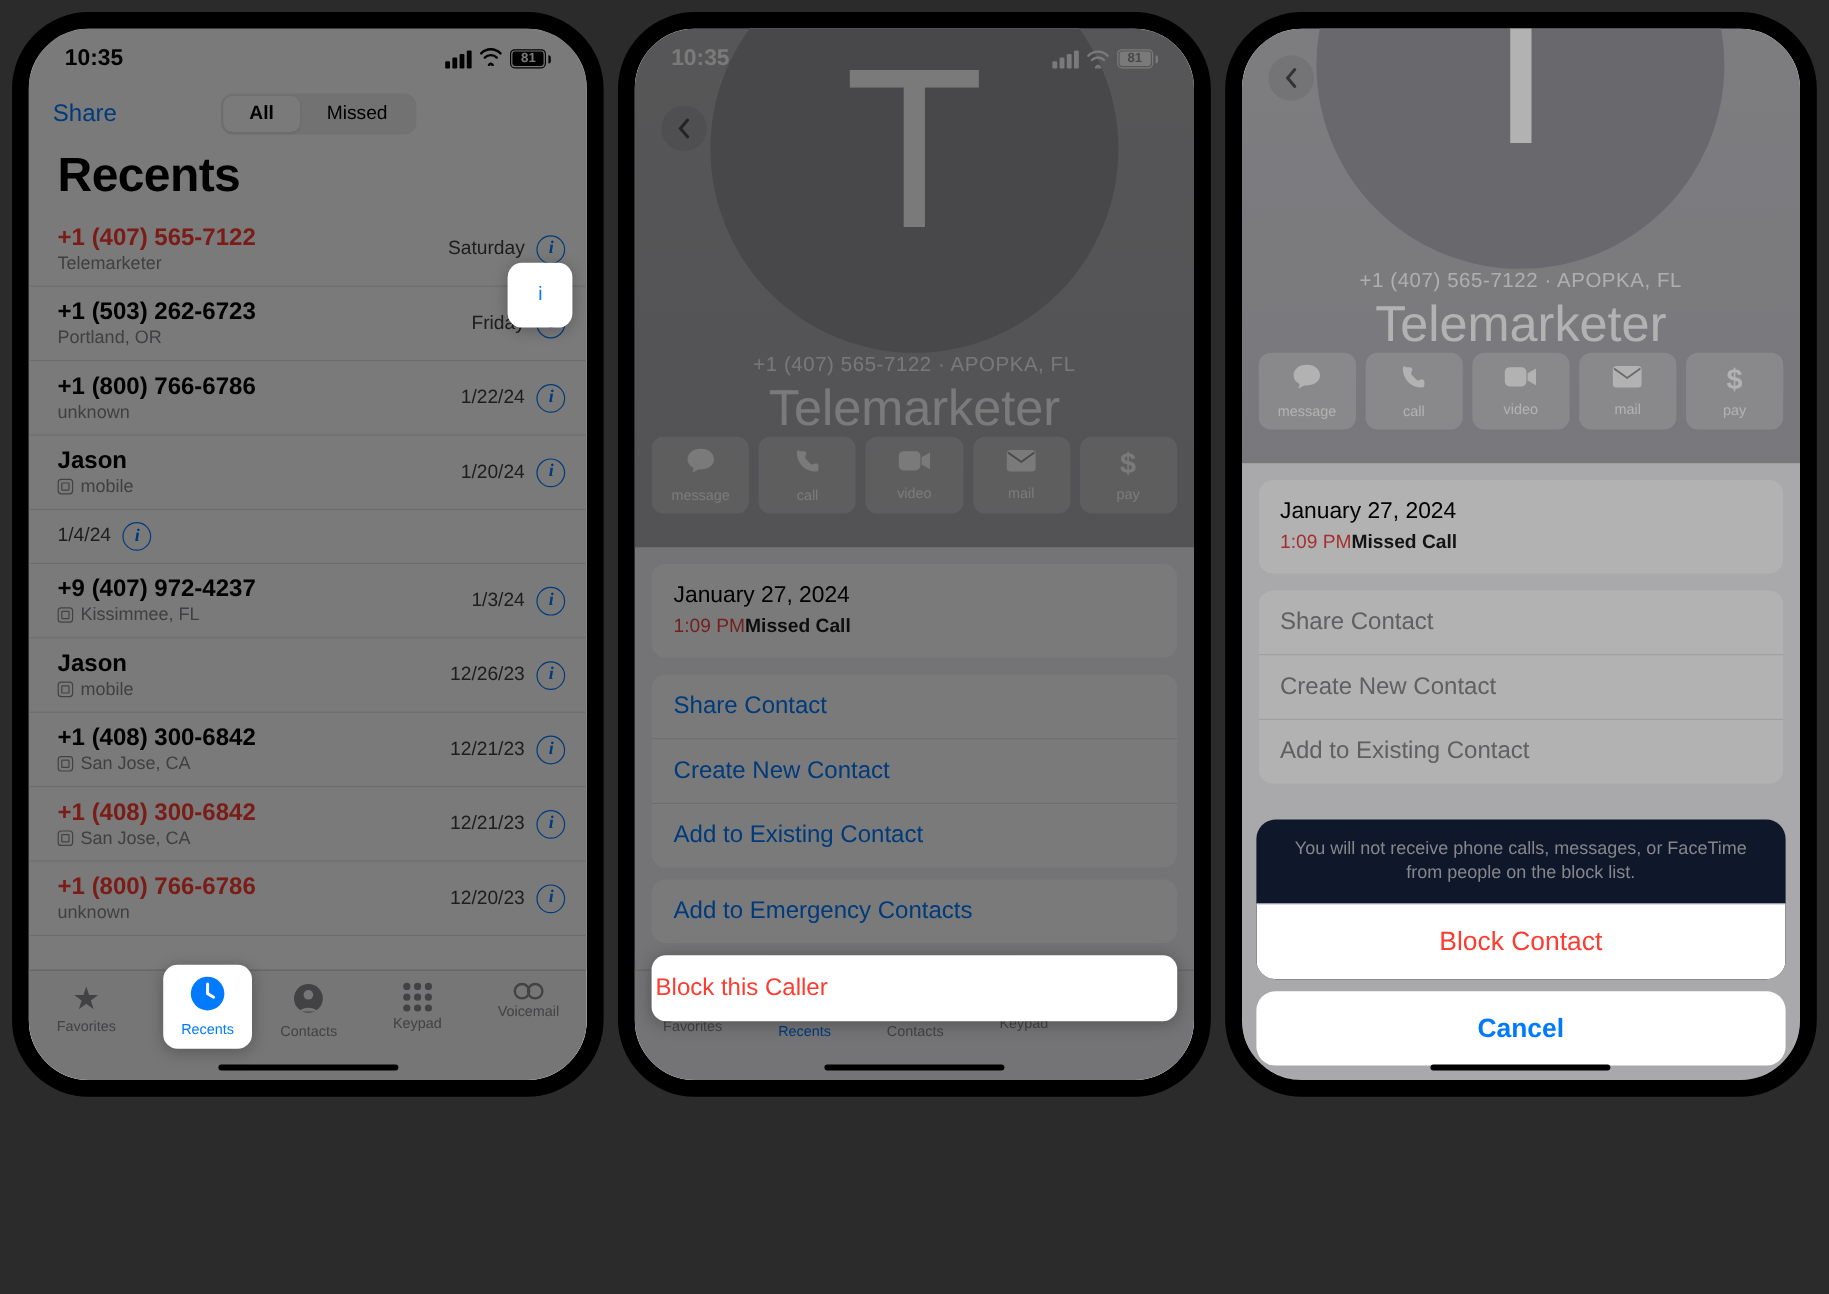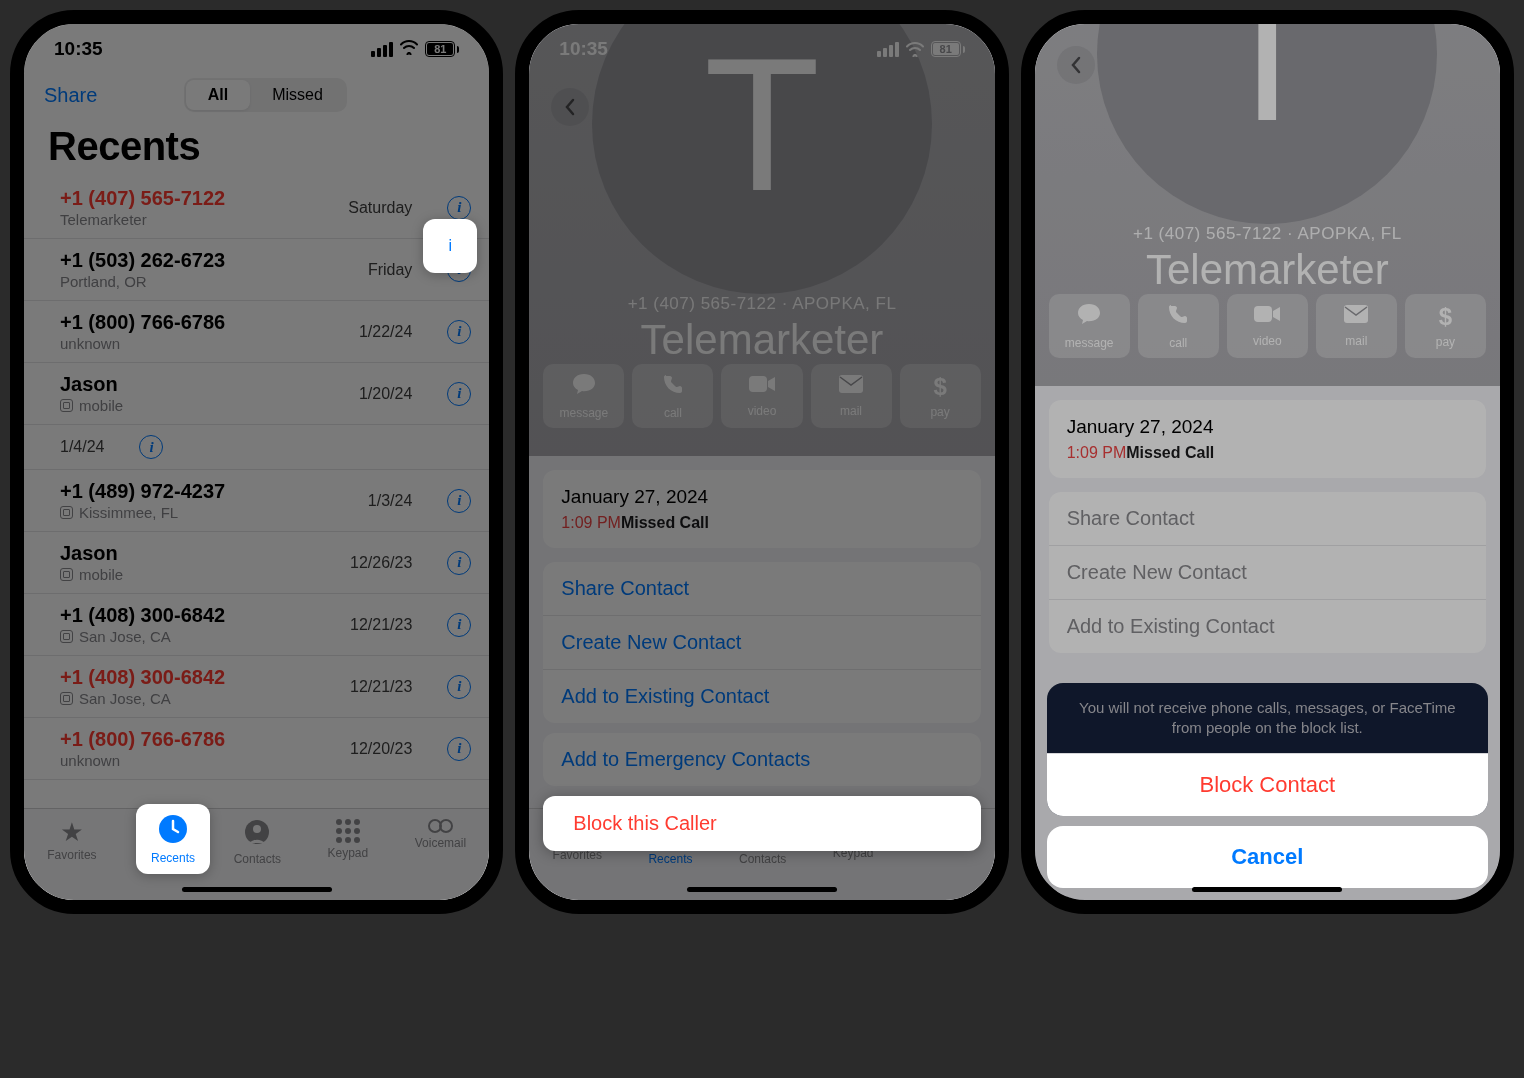--- a/index.html
+++ b/index.html
@@ -20,21 +20,21 @@
   .batt .tip { width:2px; height:7px; background:#000; border-radius:0 2px 2px 0;}
 
   
   .navrow { display:flex; align-items:center; justify-content:space-between; padding:4px 20px 6px; }
   .edit { color:#007aff; font-size:20px; }
   .seg { display:flex; background:#eeeeef; border-radius:10px; padding:2px; }
   .seg div { padding:6px 22px; font-size:16px; border-radius:8px; font-weight:500;}
   .seg .active { background:#fff; box-shadow:0 1px 3px rgba(0,0,0,0.08); font-weight:600;}
   .htitle { font-size:40px; font-weight:800; padding:6px 24px 8px; letter-spacing:-0.5px;}
   .list { }
-  .row { display:flex; align-items:center; padding:10px 18px 10px 36px; border-bottom:0.5px solid #e4e4e6;gap:25px;}
+  .row { display:flex; align-items:center; padding:10px 18px 10px 24px; border-bottom:0.5px solid #e4e4e6;}
   .row .left { flex:1; }
   .row .num { font-size:20px; font-weight:600; }
   .row .num.miss { color:#ff3b30; }
   .row .sub { font-size:15px; color:#86868b; display:flex; align-items:center; gap:6px; margin-top:1px;}
   .row .date { color:#404040; font-size:16px; margin-right:10px; }
   .row .info { width:24px; height:24px; border:1.7px solid #007aff; border-radius:50%; color:#007aff; display:flex; align-items:center; justify-content:center; font-size:15px; font-style:italic; font-family:Georgia,serif; font-weight:700;}
   .phoneicon { width:13px; height:13px; border:1.5px solid #8a8a8e; border-radius:3px; display:inline-block; position:relative;}
   .phoneicon::after{content:""; position:absolute; inset:2px; border:1px solid #8a8a8e; border-radius:1px;}
 
   .tabbar { position:absolute; bottom:0; left:0; right:0; height:92px; background:#f7f7f9; border-top:0.5px solid #cfcfd2; display:flex; justify-content:space-around; align-items:flex-start; padding-top:10px;}
@@ -63,21 +63,21 @@
   .abtn .al { font-size:12px; }
   .card { background:#fff; margin:14px; border-radius:12px; padding:16px 18px; }
   .card .d1 { font-size:19px; font-weight:400; }
   .card .d2 { font-size:16px; color:#1c1c1e; margin-top:6px;}
   .card .d2 .t { color:#ef4444; }
   .linklist { background:#fff; margin:10px 14px; border-radius:12px; }
   .linklist .litem { padding:15px 18px; color:#007aff; font-size:20px; border-bottom:0.5px solid #e5e5e9;}
   .linklist .litem:last-child { border-bottom:none; }
   .s2 .tabbar { background:#f3f3f6;}
 
-  .highlight-block { position:relative; z-index:70; background:#fff; margin:10px 14px; border-radius:12px; padding:16px 30px; color:#ff3b30; font-size:20px; box-shadow:0 2px 14px rgba(0,0,0,0.3);}
+  .highlight-block { position:relative; z-index:70; background:#fff; margin:10px 14px; border-radius:12px; padding:16px 3px; color:#ff3b30; font-size:20px; box-shadow:0 2px 14px rgba(0,0,0,0.3);}
 
   
   .sheet { position:absolute; left:12px; right:12px; bottom:12px; z-index:80;}
   .sheet .grp { background:#0f172a; border-radius:16px; margin-bottom:10px; overflow:hidden;}
   .sheet .msg { font-size:15px; color:#86868b; text-align:center; padding:15px 22px; line-height:1.35;}
   .sheet .bc { color:#ff3b30; font-size:22px; text-align:center; padding:18px 0; background:#fff; border-top:0.5px solid #d6d6d9;}
   .sheet .cancel { background:#fff; border-radius:16px; color:#007aff; font-size:22px; font-weight:600; text-align:center; padding:18px 0;}
   .s3 .linklist .litem { color:#8a8a8e;}
 
 </style>
@@ -149,21 +149,21 @@
         </div>
         <div class="date">1/20/24</div>
         <div class="info">i</div>
       </div>
       <div class="row">
         <div class="date">1/4/24</div>
         <div class="info">i</div>
       </div>
       <div class="row">
         <div class="left">
-          <div class="num ">+1 (489) 972-4237</div>
+          <div class="num ">+9 (407) 972-4237</div>
           <div class="sub"><span class="phoneicon"></span>Kissimmee, FL</div>
         </div>
         <div class="date">1/3/24</div>
         <div class="info">i</div>
       </div>
       <div class="row">
         <div class="left">
           <div class="num ">Jason</div>
           <div class="sub"><span class="phoneicon"></span>mobile</div>
         </div>

